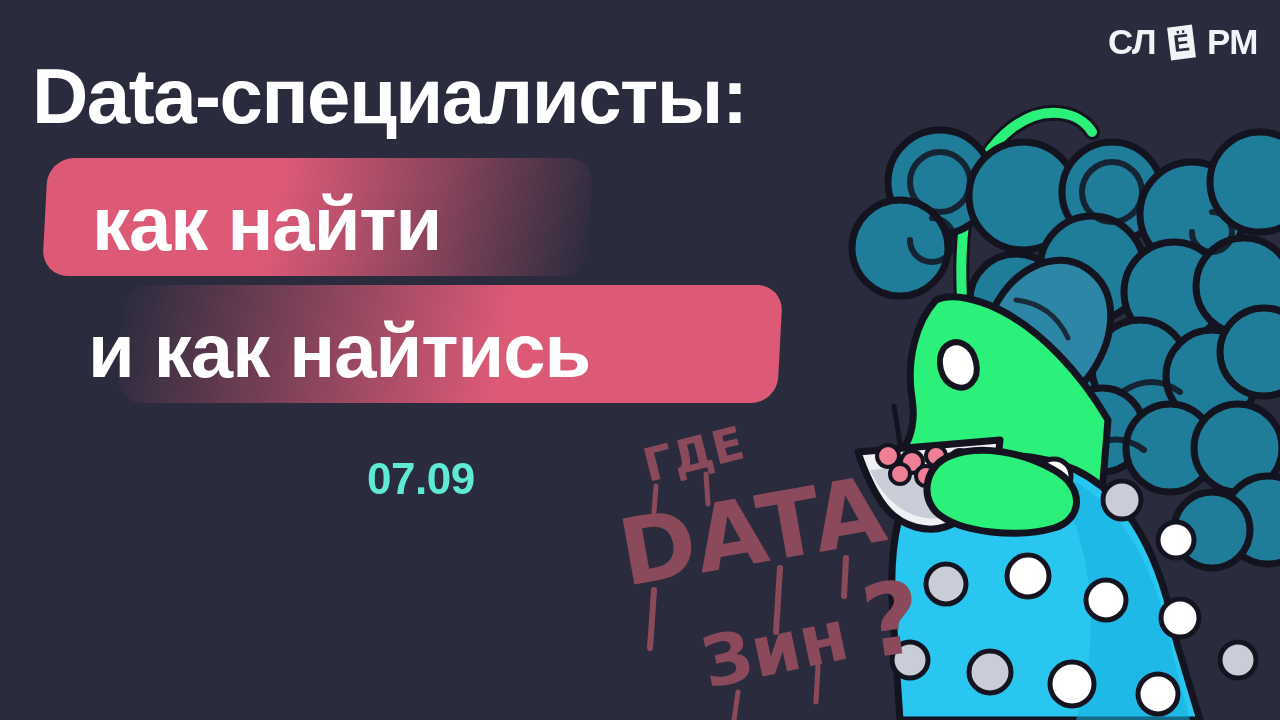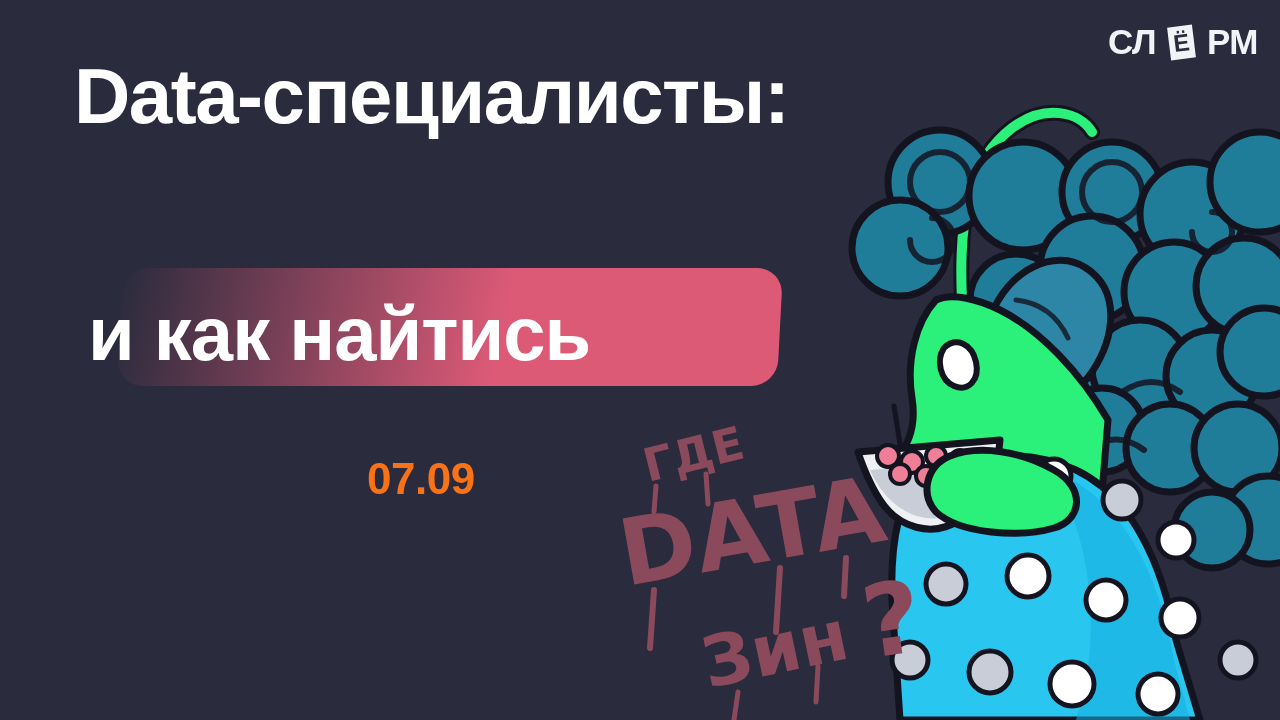--- a/index.html
+++ b/index.html
@@ -24,21 +24,21 @@
     background:#f2f3f7;color:#2a2b3d;
     width:25px;height:33px;margin:0 1px;
     transform:rotate(-7deg);
     font-size:24px;font-weight:700;line-height:33px;
   }
 
   
   #title{
     position:absolute;left:32px;top:54px;
     color:#ffffff;font-size:78px;font-weight:700;letter-spacing:-1.5px;
-    line-height:84px;white-space:nowrap;margin-left:42px;
+    line-height:84px;white-space:nowrap;
   }
 
   .hlrow{position:absolute;left:0;width:100%;height:130px;}
   .hlrow .bar{
     position:absolute;top:0;height:118px;
     border-radius:26px;
   }
   
   #bar1{
     left:45px;width:545px;
@@ -52,27 +52,27 @@
     transform:skewX(-3deg);
   }
   .hltext{
     position:absolute;left:0;top:0;width:100%;height:100%;
     display:flex;align-items:center;
     color:#ffffff;font-size:76px;font-weight:700;letter-spacing:-1px;
     white-space:nowrap;
   }
   #row1{top:158px;}
   #row1 .hltext{padding-left:92px;}
-  #row2{top:268px;}
+  #row2{top:285px;}
   #row2 .hltext{padding-left:88px;}
 
   
   #datebox{
     position:absolute;left:367px;top:455px;
-    color:#f97316;font-size:44px;font-weight:700;line-height:48px;
+    color:#5eead4;font-size:44px;font-weight:700;line-height:48px;
     letter-spacing:-0.5px;
   }
   #datebox div{white-space:nowrap;}
 
   
   #graffiti{position:absolute;left:620px;top:420px;width:370px;height:300px;}
   #graffiti text{
     font-family:"DejaVu Sans",sans-serif;font-weight:700;
     fill:#8a4a5c;
   }
@@ -218,20 +218,24 @@
         <path d="M198 246 L 196 282"></path>
       </g>
     </g>
     <g>
       <text x="248" y="238" font-size="100" transform="rotate(-8 248 238)">?</text>
     </g>
   </svg>
 
   <div id="title">Data-специалисты:</div>
 
+  <div class="hlrow" id="row1">
+    <div class="bar" id="bar1"></div>
+    <div class="hltext">как найти</div>
+  </div>
 
   <div class="hlrow" id="row2">
     <div class="bar" id="bar2"></div>
     <div class="hltext">и как найтись</div>
   </div>
 
   <div id="datebox">
     <div>07.09</div>
   </div>
 

